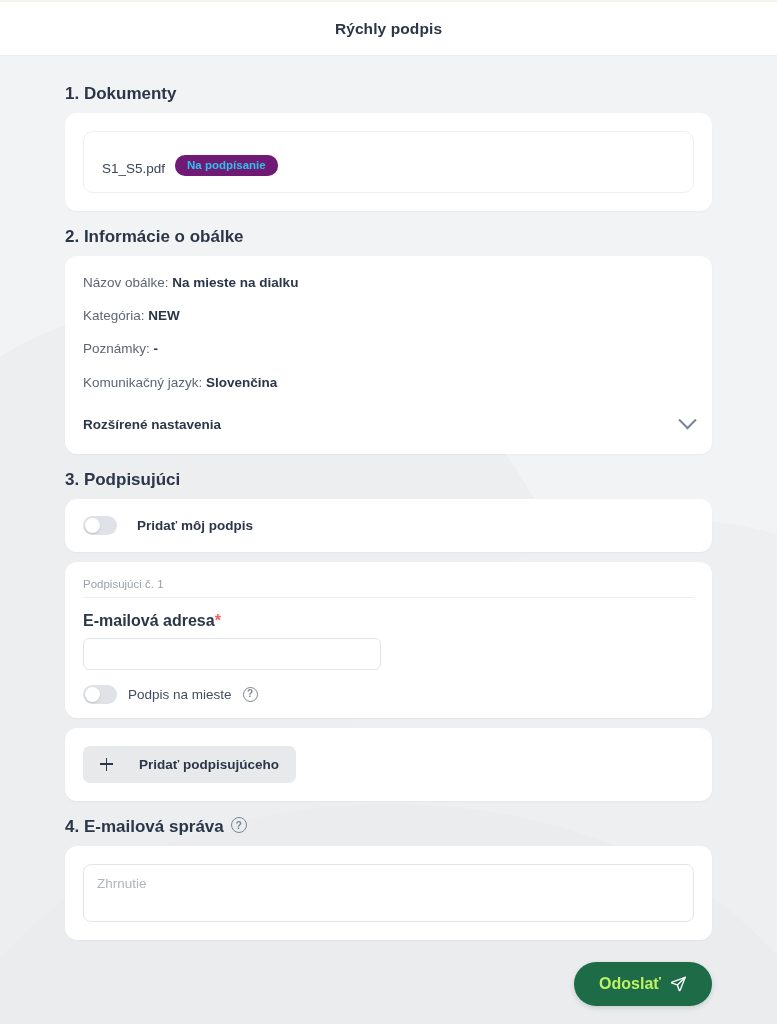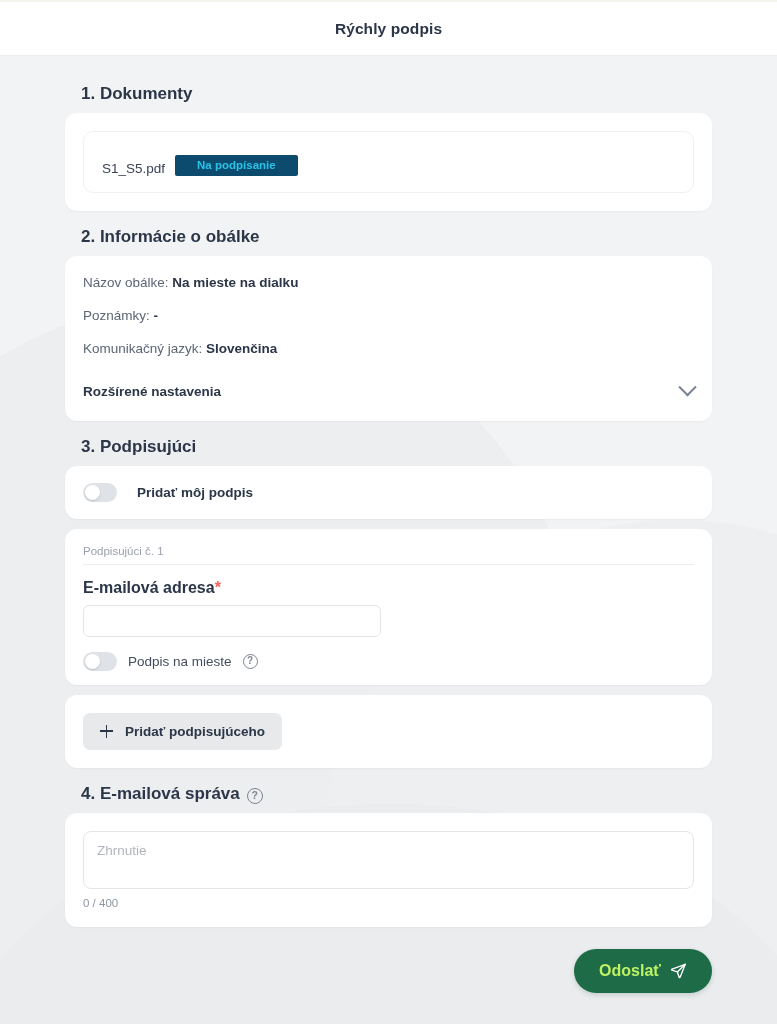--- a/index.html
+++ b/index.html
@@ -85,23 +85,23 @@
     padding: 12px 0 0 0;
     z-index: 2;
   }
 
   .section { padding: 0 65px; }
 
   .section-heading {
     font-size: 17px;
     font-weight: bold;
     color: #2b3648;
-    margin: 16px 0 9px 16px;
-    display: flex;
-    align-items: flex-end;
+    margin: 16px 0 9px 0;
+    display: flex;
+    align-items: flex-start;
     gap: 7px;
   }
 
   .card {
     background: #ffffff;
     border-radius: 12px;
     box-shadow: 0 1px 2px rgba(40,50,70,.045);
   }
 
   
@@ -113,26 +113,26 @@
     display: flex;
     align-items: flex-end;
     gap: 10px;
     min-height: 62px;
   }
   .doc-name {
     font-size: 13.5px;
     color: #3a4455;
   }
   .badge {
-    background: #0c4a6e;
+    background: #701a75;
     color: #2bc3e8;
     font-size: 11.5px;
     font-weight: bold;
-    padding: 3px 22px;
-    border-radius: 2px;
+    padding: 3px 12px;
+    border-radius: 10px;
     line-height: 1.3;
   }
 
   
   .info-card { padding: 18px 18px 10px 18px; }
   .info-line {
     font-size: 13.5px;
     color: #5d6675;
     margin-bottom: 15px;
     line-height: 1.35;
@@ -238,21 +238,21 @@
     font-weight: bold;
     color: #7d8593;
     line-height: 1;
   }
   .help-icon.head { width: 16px; height: 16px; font-size: 10.5px; }
 
   .addsigner-card { padding: 18px; }
   .btn-add {
     display: inline-flex;
     align-items: center;
-    gap: 12px;
+    gap: 26px;
     background: #e7e9ea;
     border: none;
     border-radius: 7px;
     padding: 11px 17px;
     font-family: "Liberation Sans", sans-serif;
     font-size: 13.5px;
     font-weight: bold;
     color: #2b3648;
     cursor: pointer;
   }
@@ -348,20 +348,24 @@
     <div class="section">
       <div class="section-heading">
         <span>2. Informácie o obálke</span>
       </div>
       <div class="card info-card">
         <div class="info-line">
           <span>Názov obálke:</span>
           <b>Na mieste na dialku</b>
         </div>
         <div class="info-line">
+          <span>Kategória:</span>
+          <b>NEW</b>
+        </div>
+        <div class="info-line">
           <span>Poznámky:</span>
           <b>-</b>
         </div>
         <div class="info-line">
           <span>Komunikačný jazyk:</span>
           <b>Slovenčina</b>
         </div>
         <div class="adv-row">
           <span>Rozšírené nastavenia</span>
           <span class="chev"></span>
@@ -400,21 +404,20 @@
       </div>
     </div>
 
     <div class="section">
       <div class="section-heading">
         <span>4. E-mailová správa</span>
         <span class="help-icon head">?</span>
       </div>
       <div class="card msg-card">
         <textarea class="msg-area" placeholder="Zhrnutie" style=""></textarea>
-        <div class="counter">0 / 400</div>
       </div>
     </div>
 
     <div class="submit-row">
       <button class="btn-submit">
         <span>Odoslať</span>
         <svg class="send-icon" viewBox="0 0 24 24" fill="none" stroke="#ffffff" stroke-width="1.9" stroke-linecap="round" stroke-linejoin="round">
           <path d="M21.5 3.2 2.8 10.1c-.7.3-.7 1.2 0 1.4l7.6 2.5 2.5 7.6c.2.7 1.1.7 1.4 0L21.5 3.2z"></path>
           <path d="M21.5 3.2 10.4 14"></path>
         </svg>

